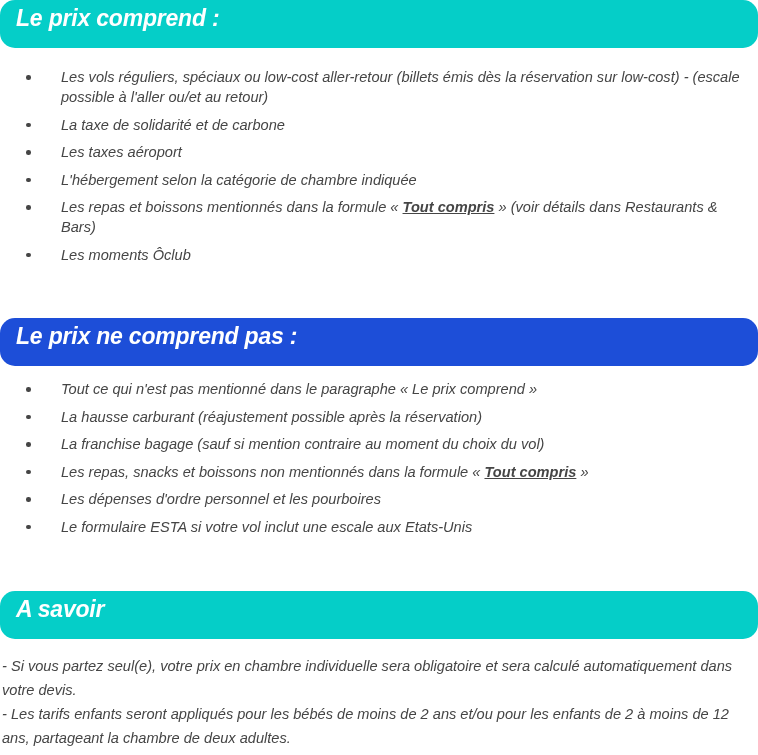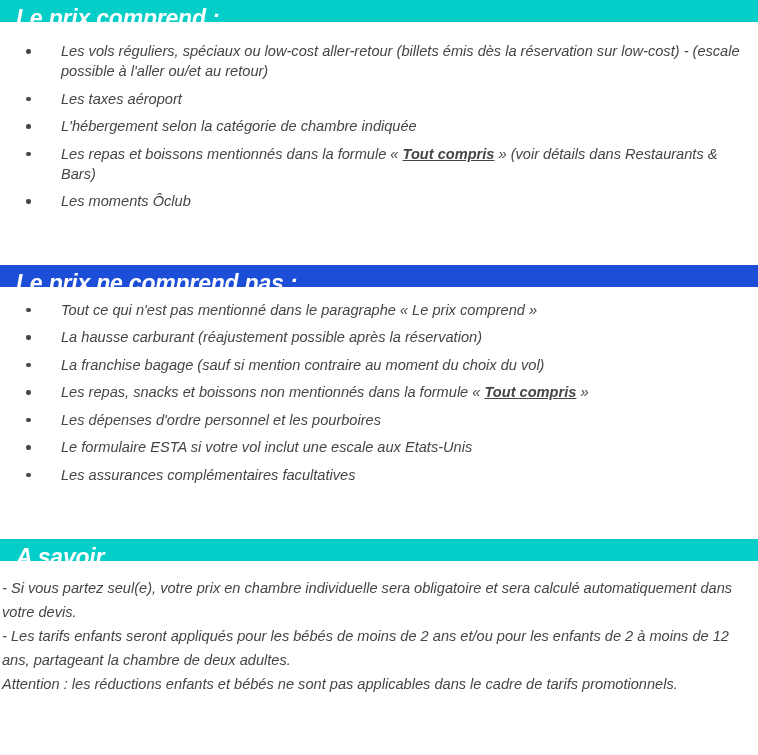--- a/index.html
+++ b/index.html
@@ -23,25 +23,26 @@
   
   .section-bar {
     width: 100%;
     box-sizing: border-box;
     background: #05CEC8;
     color: #ffffff;
     font-weight: bold;
     font-style: italic;
     font-size: 23px;
     line-height: 36px;
-    height: 22px;
+    height: 48px;
     padding-left: 16px;
     letter-spacing: -0.2px;
     white-space: nowrap;
     overflow: hidden;
+    border-radius: 15px;
   }
 
   
   .body-block {
     color: #454545;
     font-style: italic;
     font-size: 14.6px;
   }
 
   ul.bullets {
@@ -100,20 +101,23 @@
   <div class="section-bar" style="background: rgb(5, 206, 200);">Le prix comprend :</div>
 
   <div class="sp-top-1"></div>
 
   <div class="body-block" style="color: rgb(69, 69, 69);">
     <ul class="bullets">
       <li>
         <span>Les vols réguliers,  spéciaux ou low-cost aller-retour (billets émis dès la réservation sur low-cost) - (escale possible à l'aller ou/et au retour)</span>
       </li>
       <li>
+        <span>La taxe de solidarité et de carbone</span>
+      </li>
+      <li>
         <span>Les taxes aéroport</span>
       </li>
       <li>
         <span>L'hébergement selon la catégorie de chambre indiquée</span>
       </li>
       <li>
         <span>Les repas et boissons mentionnés dans la formule « </span><span class="b">Tout compris</span><span> » (voir détails dans Restaurants &amp; Bars)</span>
       </li>
       <li>
         <span>Les moments Ôclub</span>
@@ -140,23 +144,20 @@
       </li>
       <li>
         <span>Les repas, snacks et boissons non mentionnés dans la formule « </span><span class="b">Tout compris</span><span> »</span>
       </li>
       <li>
         <span>Les dépenses d'ordre personnel et les pourboires</span>
       </li>
       <li>
         <span>Le formulaire ESTA si votre vol inclut une escale aux Etats-Unis</span>
       </li>
-      <li>
-        <span>Les assurances complémentaires facultatives</span>
-      </li>
     </ul>
   </div>
 
   <div class="sp-after-2"></div>
 
   <div class="section-bar" style="background: rgb(5, 206, 200);">A savoir</div>
 
   <div class="sp-top-3"></div>
 
   <div class="notes" style="color: rgb(69, 69, 69);">

